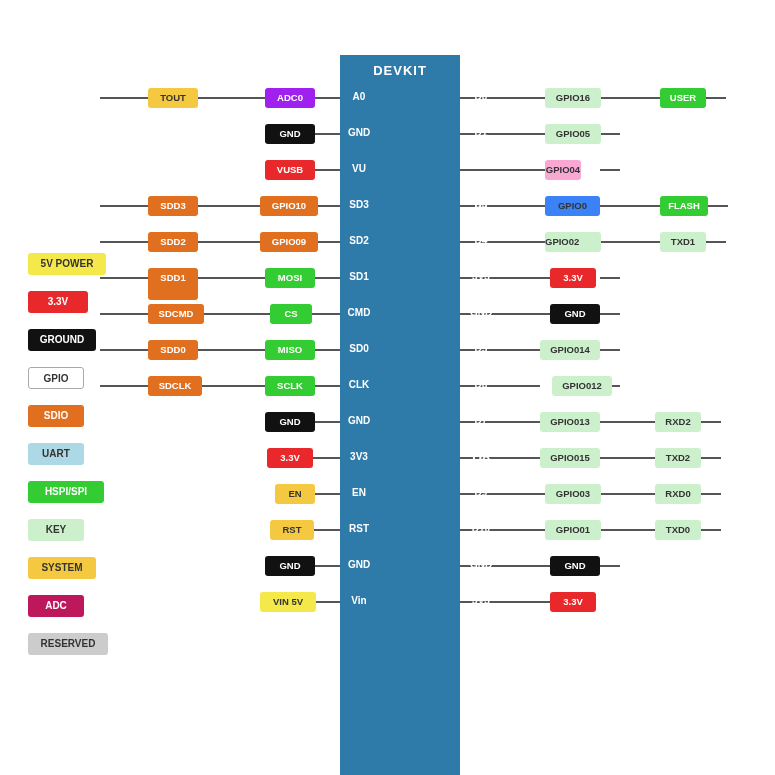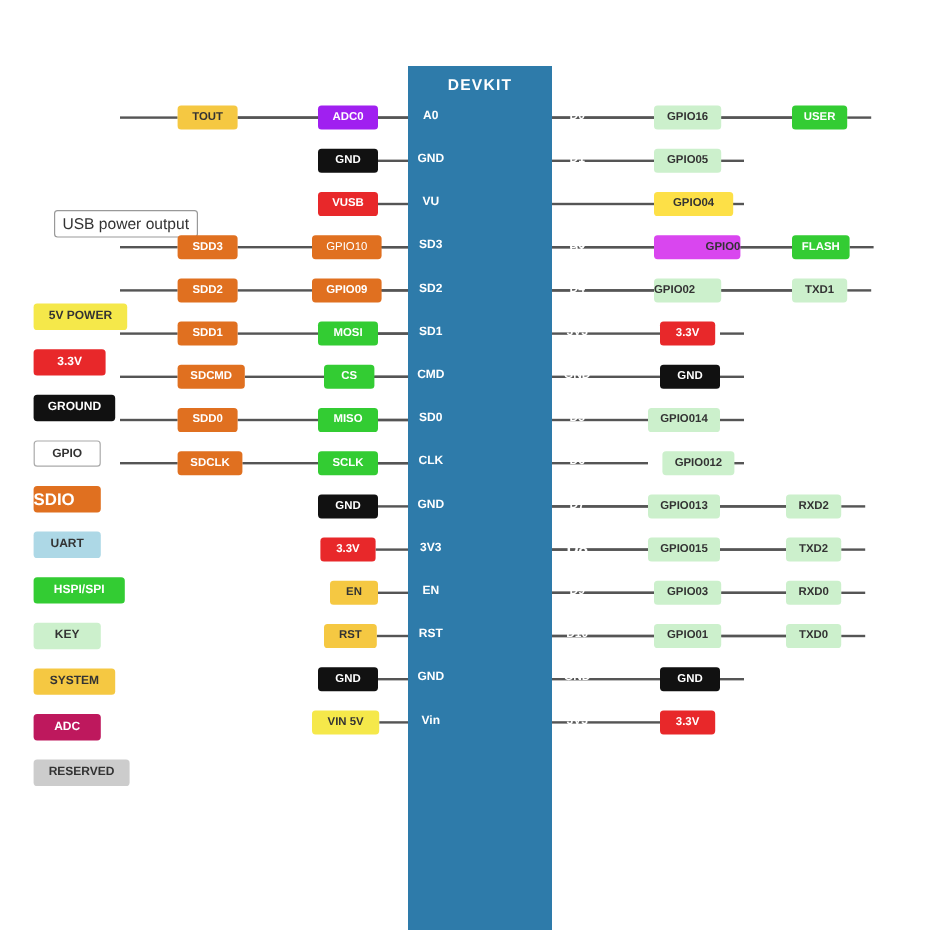--- a/index.html
+++ b/index.html
@@ -60,21 +60,20 @@
   </style>
 </head>
 <body>
 
 <div class="diagram-container">
 
   <div class="chip">
     <div class="chip-title">DEVKIT</div>
   </div>
 
-  <div class="usb-label">USB power output</div>
 
 
 <div style="position: absolute; left: 340px; top: 87px; width: 38px; height: 20px; color: rgb(255, 255, 255); font-size: 10px; font-weight: bold; text-align: center; line-height: 20px; z-index: 10;">A0</div>
     <div style="position: absolute; left: 340px; top: 123px; width: 38px; height: 20px; color: rgb(255, 255, 255); font-size: 10px; font-weight: bold; text-align: center; line-height: 20px; z-index: 10;">GND</div>
     <div style="position: absolute; left: 340px; top: 159px; width: 38px; height: 20px; color: rgb(255, 255, 255); font-size: 10px; font-weight: bold; text-align: center; line-height: 20px; z-index: 10;">VU</div>
     <div style="position: absolute; left: 340px; top: 195px; width: 38px; height: 20px; color: rgb(255, 255, 255); font-size: 10px; font-weight: bold; text-align: center; line-height: 20px; z-index: 10;">SD3</div>
     <div style="position: absolute; left: 340px; top: 231px; width: 38px; height: 20px; color: rgb(255, 255, 255); font-size: 10px; font-weight: bold; text-align: center; line-height: 20px; z-index: 10;">SD2</div>
     <div style="position: absolute; left: 340px; top: 267px; width: 38px; height: 20px; color: rgb(255, 255, 255); font-size: 10px; font-weight: bold; text-align: center; line-height: 20px; z-index: 10;">SD1</div>
     <div style="position: absolute; left: 340px; top: 303px; width: 38px; height: 20px; color: rgb(255, 255, 255); font-size: 10px; font-weight: bold; text-align: center; line-height: 20px; z-index: 10;">CMD</div>
     <div style="position: absolute; left: 340px; top: 339px; width: 38px; height: 20px; color: rgb(255, 255, 255); font-size: 10px; font-weight: bold; text-align: center; line-height: 20px; z-index: 10;">SD0</div>
@@ -103,27 +102,27 @@
     <div style="position: absolute; left: 148px; top: 88px; width: 50px; height: 20px; background: rgb(245, 200, 66); color: rgb(51, 51, 51); font-size: 9.5px; font-weight: bold; text-align: center; line-height: 20px; border-radius: 3px; z-index: 5;">TOUT</div>
     <div style="position: absolute; left: 198px; top: 97px; width: 142px; height: 2px; background: rgb(85, 85, 85); z-index: 2;"></div>
     <div style="position: absolute; left: 265px; top: 88px; width: 50px; height: 20px; background: rgb(160, 32, 240); color: rgb(255, 255, 255); font-size: 9.5px; font-weight: bold; text-align: center; line-height: 20px; border-radius: 3px; z-index: 5;">ADC0</div>
     <div style="position: absolute; left: 315px; top: 97px; width: 25px; height: 2px; background: rgb(85, 85, 85); z-index: 2;"></div>
     <div style="position: absolute; left: 265px; top: 124px; width: 50px; height: 20px; background: rgb(17, 17, 17); color: rgb(255, 255, 255); font-size: 9.5px; font-weight: bold; text-align: center; line-height: 20px; border-radius: 3px; z-index: 5;">GND</div>
     <div style="position: absolute; left: 315px; top: 133px; width: 25px; height: 2px; background: rgb(85, 85, 85); z-index: 2;"></div>
     <div style="position: absolute; left: 265px; top: 160px; width: 50px; height: 20px; background: rgb(232, 40, 42); color: rgb(255, 255, 255); font-size: 9.5px; font-weight: bold; text-align: center; line-height: 20px; border-radius: 3px; z-index: 5;">VUSB</div>
     <div style="position: absolute; left: 315px; top: 169px; width: 25px; height: 2px; background: rgb(85, 85, 85); z-index: 2;"></div>
     <div style="position: absolute; left: 148px; top: 196px; width: 50px; height: 20px; background: rgb(224, 112, 32); color: rgb(255, 255, 255); font-size: 9.5px; font-weight: bold; text-align: center; line-height: 20px; border-radius: 3px; z-index: 5;">SDD3</div>
     <div style="position: absolute; left: 198px; top: 205px; width: 142px; height: 2px; background: rgb(85, 85, 85); z-index: 2;"></div>
-    <div style="position: absolute; left: 260px; top: 196px; width: 58px; height: 20px; background: rgb(224, 112, 32); color: rgb(255, 255, 255); font-size: 9.5px; font-weight: normal; text-align: center; line-height: 20px; border-radius: 3px; z-index: 5;">GPIO10</div>
+    <div style="position: absolute; left: 260px; top: 196px; width: 58px; height: 20px; background: rgb(224, 112, 32); color: rgb(255, 255, 255); font-size: 9.5px; font-weight: bold; text-align: center; line-height: 20px; border-radius: 3px; z-index: 5;">GPIO10</div>
     <div style="position: absolute; left: 318px; top: 205px; width: 22px; height: 2px; background: rgb(85, 85, 85); z-index: 2;"></div>
     <div style="position: absolute; left: 148px; top: 232px; width: 50px; height: 20px; background: rgb(224, 112, 32); color: rgb(255, 255, 255); font-size: 9.5px; font-weight: bold; text-align: center; line-height: 20px; border-radius: 3px; z-index: 5;">SDD2</div>
     <div style="position: absolute; left: 198px; top: 241px; width: 142px; height: 2px; background: rgb(85, 85, 85); z-index: 2;"></div>
     <div style="position: absolute; left: 260px; top: 232px; width: 58px; height: 20px; background: rgb(224, 112, 32); color: rgb(255, 255, 255); font-size: 9.5px; font-weight: bold; text-align: center; line-height: 20px; border-radius: 3px; z-index: 5;">GPIO09</div>
     <div style="position: absolute; left: 318px; top: 241px; width: 22px; height: 2px; background: rgb(85, 85, 85); z-index: 2;"></div>
-    <div style="position: absolute; left: 148px; top: 268px; width: 50px; height: 20px; background: rgb(224, 112, 32); color: rgb(255, 255, 255); font-size: 9.5px; font-weight: bold; text-align: center; line-height: 20px; border-radius: 3px; z-index: 5;">SDD1</div>
+    <div style="position: absolute; left: 148px; top: 268px; width: 50px; height: 32px; background: rgb(224, 112, 32); color: rgb(255, 255, 255); font-size: 9.5px; font-weight: bold; text-align: center; line-height: 20px; border-radius: 3px; z-index: 5;">SDD1</div>
     <div style="position: absolute; left: 198px; top: 277px; width: 142px; height: 2px; background: rgb(85, 85, 85); z-index: 2;"></div>
     <div style="position: absolute; left: 265px; top: 268px; width: 50px; height: 20px; background: rgb(51, 204, 51); color: rgb(255, 255, 255); font-size: 9.5px; font-weight: bold; text-align: center; line-height: 20px; border-radius: 3px; z-index: 5;">MOSI</div>
     <div style="position: absolute; left: 315px; top: 277px; width: 25px; height: 2px; background: rgb(85, 85, 85); z-index: 2;"></div>
     <div style="position: absolute; left: 148px; top: 304px; width: 56px; height: 20px; background: rgb(224, 112, 32); color: rgb(255, 255, 255); font-size: 9.5px; font-weight: bold; text-align: center; line-height: 20px; border-radius: 3px; z-index: 5;">SDCMD</div>
     <div style="position: absolute; left: 204px; top: 313px; width: 136px; height: 2px; background: rgb(85, 85, 85); z-index: 2;"></div>
     <div style="position: absolute; left: 270px; top: 304px; width: 42px; height: 20px; background: rgb(51, 204, 51); color: rgb(255, 255, 255); font-size: 9.5px; font-weight: bold; text-align: center; line-height: 20px; border-radius: 3px; z-index: 5;">CS</div>
     <div style="position: absolute; left: 312px; top: 313px; width: 28px; height: 2px; background: rgb(85, 85, 85); z-index: 2;"></div>
     <div style="position: absolute; left: 148px; top: 340px; width: 50px; height: 20px; background: rgb(224, 112, 32); color: rgb(255, 255, 255); font-size: 9.5px; font-weight: bold; text-align: center; line-height: 20px; border-radius: 3px; z-index: 5;">SDD0</div>
     <div style="position: absolute; left: 198px; top: 349px; width: 142px; height: 2px; background: rgb(85, 85, 85); z-index: 2;"></div>
     <div style="position: absolute; left: 265px; top: 340px; width: 50px; height: 20px; background: rgb(51, 204, 51); color: rgb(255, 255, 255); font-size: 9.5px; font-weight: bold; text-align: center; line-height: 20px; border-radius: 3px; z-index: 5;">MISO</div>
@@ -145,23 +144,23 @@
     <div style="position: absolute; left: 260px; top: 592px; width: 56px; height: 20px; background: rgb(245, 232, 74); color: rgb(51, 51, 51); font-size: 9.5px; font-weight: bold; text-align: center; line-height: 20px; border-radius: 3px; z-index: 5;">VIN 5V</div>
     <div style="position: absolute; left: 316px; top: 601px; width: 24px; height: 2px; background: rgb(85, 85, 85); z-index: 2;"></div>
     <div style="position: absolute; left: 545px; top: 88px; width: 56px; height: 20px; background: rgb(204, 240, 204); color: rgb(51, 51, 51); font-size: 9.5px; font-weight: bold; text-align: center; line-height: 20px; border-radius: 3px; z-index: 5;">GPIO16</div>
     <div style="position: absolute; left: 460px; top: 97px; width: 85px; height: 2px; background: rgb(85, 85, 85); z-index: 2;"></div>
     <div style="position: absolute; left: 660px; top: 88px; width: 46px; height: 20px; background: rgb(51, 204, 51); color: rgb(255, 255, 255); font-size: 9.5px; font-weight: bold; text-align: center; line-height: 20px; border-radius: 3px; z-index: 5;">USER</div>
     <div style="position: absolute; left: 460px; top: 97px; width: 200px; height: 2px; background: rgb(85, 85, 85); z-index: 2;"></div>
     <div style="position: absolute; left: 601px; top: 97px; width: 59px; height: 2px; background: rgb(85, 85, 85); z-index: 2;"></div>
     <div style="position: absolute; left: 706px; top: 97px; width: 20px; height: 2px; background: rgb(85, 85, 85); z-index: 2;"></div>
     <div style="position: absolute; left: 545px; top: 124px; width: 56px; height: 20px; background: rgb(204, 240, 204); color: rgb(51, 51, 51); font-size: 9.5px; font-weight: bold; text-align: center; line-height: 20px; border-radius: 3px; z-index: 5;">GPIO05</div>
     <div style="position: absolute; left: 460px; top: 133px; width: 85px; height: 2px; background: rgb(85, 85, 85); z-index: 2;"></div>
-    <div style="position: absolute; left: 545px; top: 160px; width: 66px; height: 20px; background: #fde047; color: rgb(51, 51, 51); font-size: 9.5px; font-weight: bold; text-align: center; line-height: 20px; border-radius: 3px; z-index: 5;">GPIO04</div>
+    <div style="position: absolute; left: 545px; top: 160px; width: 36px; height: 20px; background: #f9a8d4; color: rgb(51, 51, 51); font-size: 9.5px; font-weight: bold; text-align: center; line-height: 20px; border-radius: 3px; z-index: 5;">GPIO04</div>
     <div style="position: absolute; left: 460px; top: 169px; width: 85px; height: 2px; background: rgb(85, 85, 85); z-index: 2;"></div>
-    <div style="position: absolute; left: 545px; top: 196px; width: 72px; height: 20px; background: #d946ef; color: rgb(51, 51, 51); font-size: 9.5px; font-weight: bold; text-align: right; line-height: 20px; border-radius: 3px; z-index: 5;">GPIO0</div>
+    <div style="position: absolute; left: 545px; top: 196px; width: 55px; height: 20px; background: #3b82f6; color: rgb(51, 51, 51); font-size: 9.5px; font-weight: bold; text-align: center; line-height: 20px; border-radius: 3px; z-index: 5;">GPIO0</div>
     <div style="position: absolute; left: 460px; top: 205px; width: 85px; height: 2px; background: rgb(85, 85, 85); z-index: 2;"></div>
     <div style="position: absolute; left: 660px; top: 196px; width: 48px; height: 20px; background: rgb(51, 204, 51); color: rgb(255, 255, 255); font-size: 9.5px; font-weight: bold; text-align: center; line-height: 20px; border-radius: 3px; z-index: 5;">FLASH</div>
     <div style="position: absolute; left: 460px; top: 205px; width: 200px; height: 2px; background: rgb(85, 85, 85); z-index: 2;"></div>
     <div style="position: absolute; left: 595px; top: 205px; width: 65px; height: 2px; background: rgb(85, 85, 85); z-index: 2;"></div>
     <div style="position: absolute; left: 708px; top: 205px; width: 20px; height: 2px; background: rgb(85, 85, 85); z-index: 2;"></div>
     <div style="position: absolute; left: 545px; top: 232px; width: 56px; height: 20px; background: rgb(204, 240, 204); color: rgb(51, 51, 51); font-size: 9.5px; font-weight: bold; text-align: left; line-height: 20px; border-radius: 3px; z-index: 5;">GPIO02</div>
     <div style="position: absolute; left: 460px; top: 241px; width: 85px; height: 2px; background: rgb(85, 85, 85); z-index: 2;"></div>
     <div style="position: absolute; left: 660px; top: 232px; width: 46px; height: 20px; background: rgb(204, 240, 204); color: rgb(51, 51, 51); font-size: 9.5px; font-weight: bold; text-align: center; line-height: 20px; border-radius: 3px; z-index: 5;">TXD1</div>
     <div style="position: absolute; left: 460px; top: 241px; width: 200px; height: 2px; background: rgb(85, 85, 85); z-index: 2;"></div>
     <div style="position: absolute; left: 601px; top: 241px; width: 59px; height: 2px; background: rgb(85, 85, 85); z-index: 2;"></div>
@@ -214,20 +213,20 @@
     <div style="position: absolute; left: 600px; top: 169px; width: 20px; height: 2px; background: rgb(85, 85, 85); z-index: 2;"></div>
     <div style="position: absolute; left: 600px; top: 277px; width: 20px; height: 2px; background: rgb(85, 85, 85); z-index: 2;"></div>
     <div style="position: absolute; left: 600px; top: 313px; width: 20px; height: 2px; background: rgb(85, 85, 85); z-index: 2;"></div>
     <div style="position: absolute; left: 600px; top: 349px; width: 20px; height: 2px; background: rgb(85, 85, 85); z-index: 2;"></div>
     <div style="position: absolute; left: 600px; top: 385px; width: 20px; height: 2px; background: rgb(85, 85, 85); z-index: 2;"></div>
     <div style="position: absolute; left: 600px; top: 565px; width: 20px; height: 2px; background: rgb(85, 85, 85); z-index: 2;"></div>
     <div style="position: absolute; left: 28px; top: 253px; width: 78px; height: 22px; background: rgb(245, 232, 74); color: rgb(51, 51, 51); font-size: 10px; font-weight: bold; text-align: center; line-height: 22px; border-radius: 3px; z-index: 5;">5V POWER</div>
     <div style="position: absolute; left: 28px; top: 291px; width: 60px; height: 22px; background: rgb(232, 40, 42); color: rgb(255, 255, 255); font-size: 10px; font-weight: bold; text-align: center; line-height: 22px; border-radius: 3px; z-index: 5;">3.3V</div>
     <div style="position: absolute; left: 28px; top: 329px; width: 68px; height: 22px; background: rgb(17, 17, 17); color: rgb(255, 255, 255); font-size: 10px; font-weight: bold; text-align: center; line-height: 22px; border-radius: 3px; z-index: 5;">GROUND</div>
     <div style="position: absolute; left: 28px; top: 367px; width: 56px; height: 22px; background: rgb(255, 255, 255); color: rgb(51, 51, 51); font-size: 10px; font-weight: bold; text-align: center; line-height: 22px; border-radius: 3px; z-index: 5; border: 1px solid rgb(170, 170, 170);">GPIO</div>
-    <div style="position: absolute; left: 28px; top: 405px; width: 56px; height: 22px; background: rgb(224, 112, 32); color: rgb(255, 255, 255); font-size: 14px; font-weight: bold; text-align: left; line-height: 22px; border-radius: 3px; z-index: 5;">SDIO</div>
+    <div style="position: absolute; left: 28px; top: 405px; width: 56px; height: 22px; background: rgb(224, 112, 32); color: rgb(255, 255, 255); font-size: 10px; font-weight: bold; text-align: center; line-height: 22px; border-radius: 3px; z-index: 5;">SDIO</div>
     <div style="position: absolute; left: 28px; top: 443px; width: 56px; height: 22px; background: rgb(173, 216, 230); color: rgb(51, 51, 51); font-size: 10px; font-weight: bold; text-align: center; line-height: 22px; border-radius: 3px; z-index: 5;">UART</div>
     <div style="position: absolute; left: 28px; top: 481px; width: 76px; height: 22px; background: rgb(51, 204, 51); color: rgb(255, 255, 255); font-size: 10px; font-weight: bold; text-align: center; line-height: 22px; border-radius: 3px; z-index: 5;">HSPI/SPI</div>
     <div style="position: absolute; left: 28px; top: 519px; width: 56px; height: 22px; background: rgb(204, 240, 204); color: rgb(51, 51, 51); font-size: 10px; font-weight: bold; text-align: center; line-height: 22px; border-radius: 3px; z-index: 5;">KEY</div>
     <div style="position: absolute; left: 28px; top: 557px; width: 68px; height: 22px; background: rgb(245, 200, 66); color: rgb(51, 51, 51); font-size: 10px; font-weight: bold; text-align: center; line-height: 22px; border-radius: 3px; z-index: 5;">SYSTEM</div>
     <div style="position: absolute; left: 28px; top: 595px; width: 56px; height: 22px; background: #be185d; color: rgb(255, 255, 255); font-size: 10px; font-weight: bold; text-align: center; line-height: 22px; border-radius: 3px; z-index: 5;">ADC</div>
     <div style="position: absolute; left: 28px; top: 633px; width: 80px; height: 22px; background: rgb(204, 204, 204); color: rgb(51, 51, 51); font-size: 10px; font-weight: bold; text-align: center; line-height: 22px; border-radius: 3px; z-index: 5;">RESERVED</div>
   </div>
 
 </body></html>

